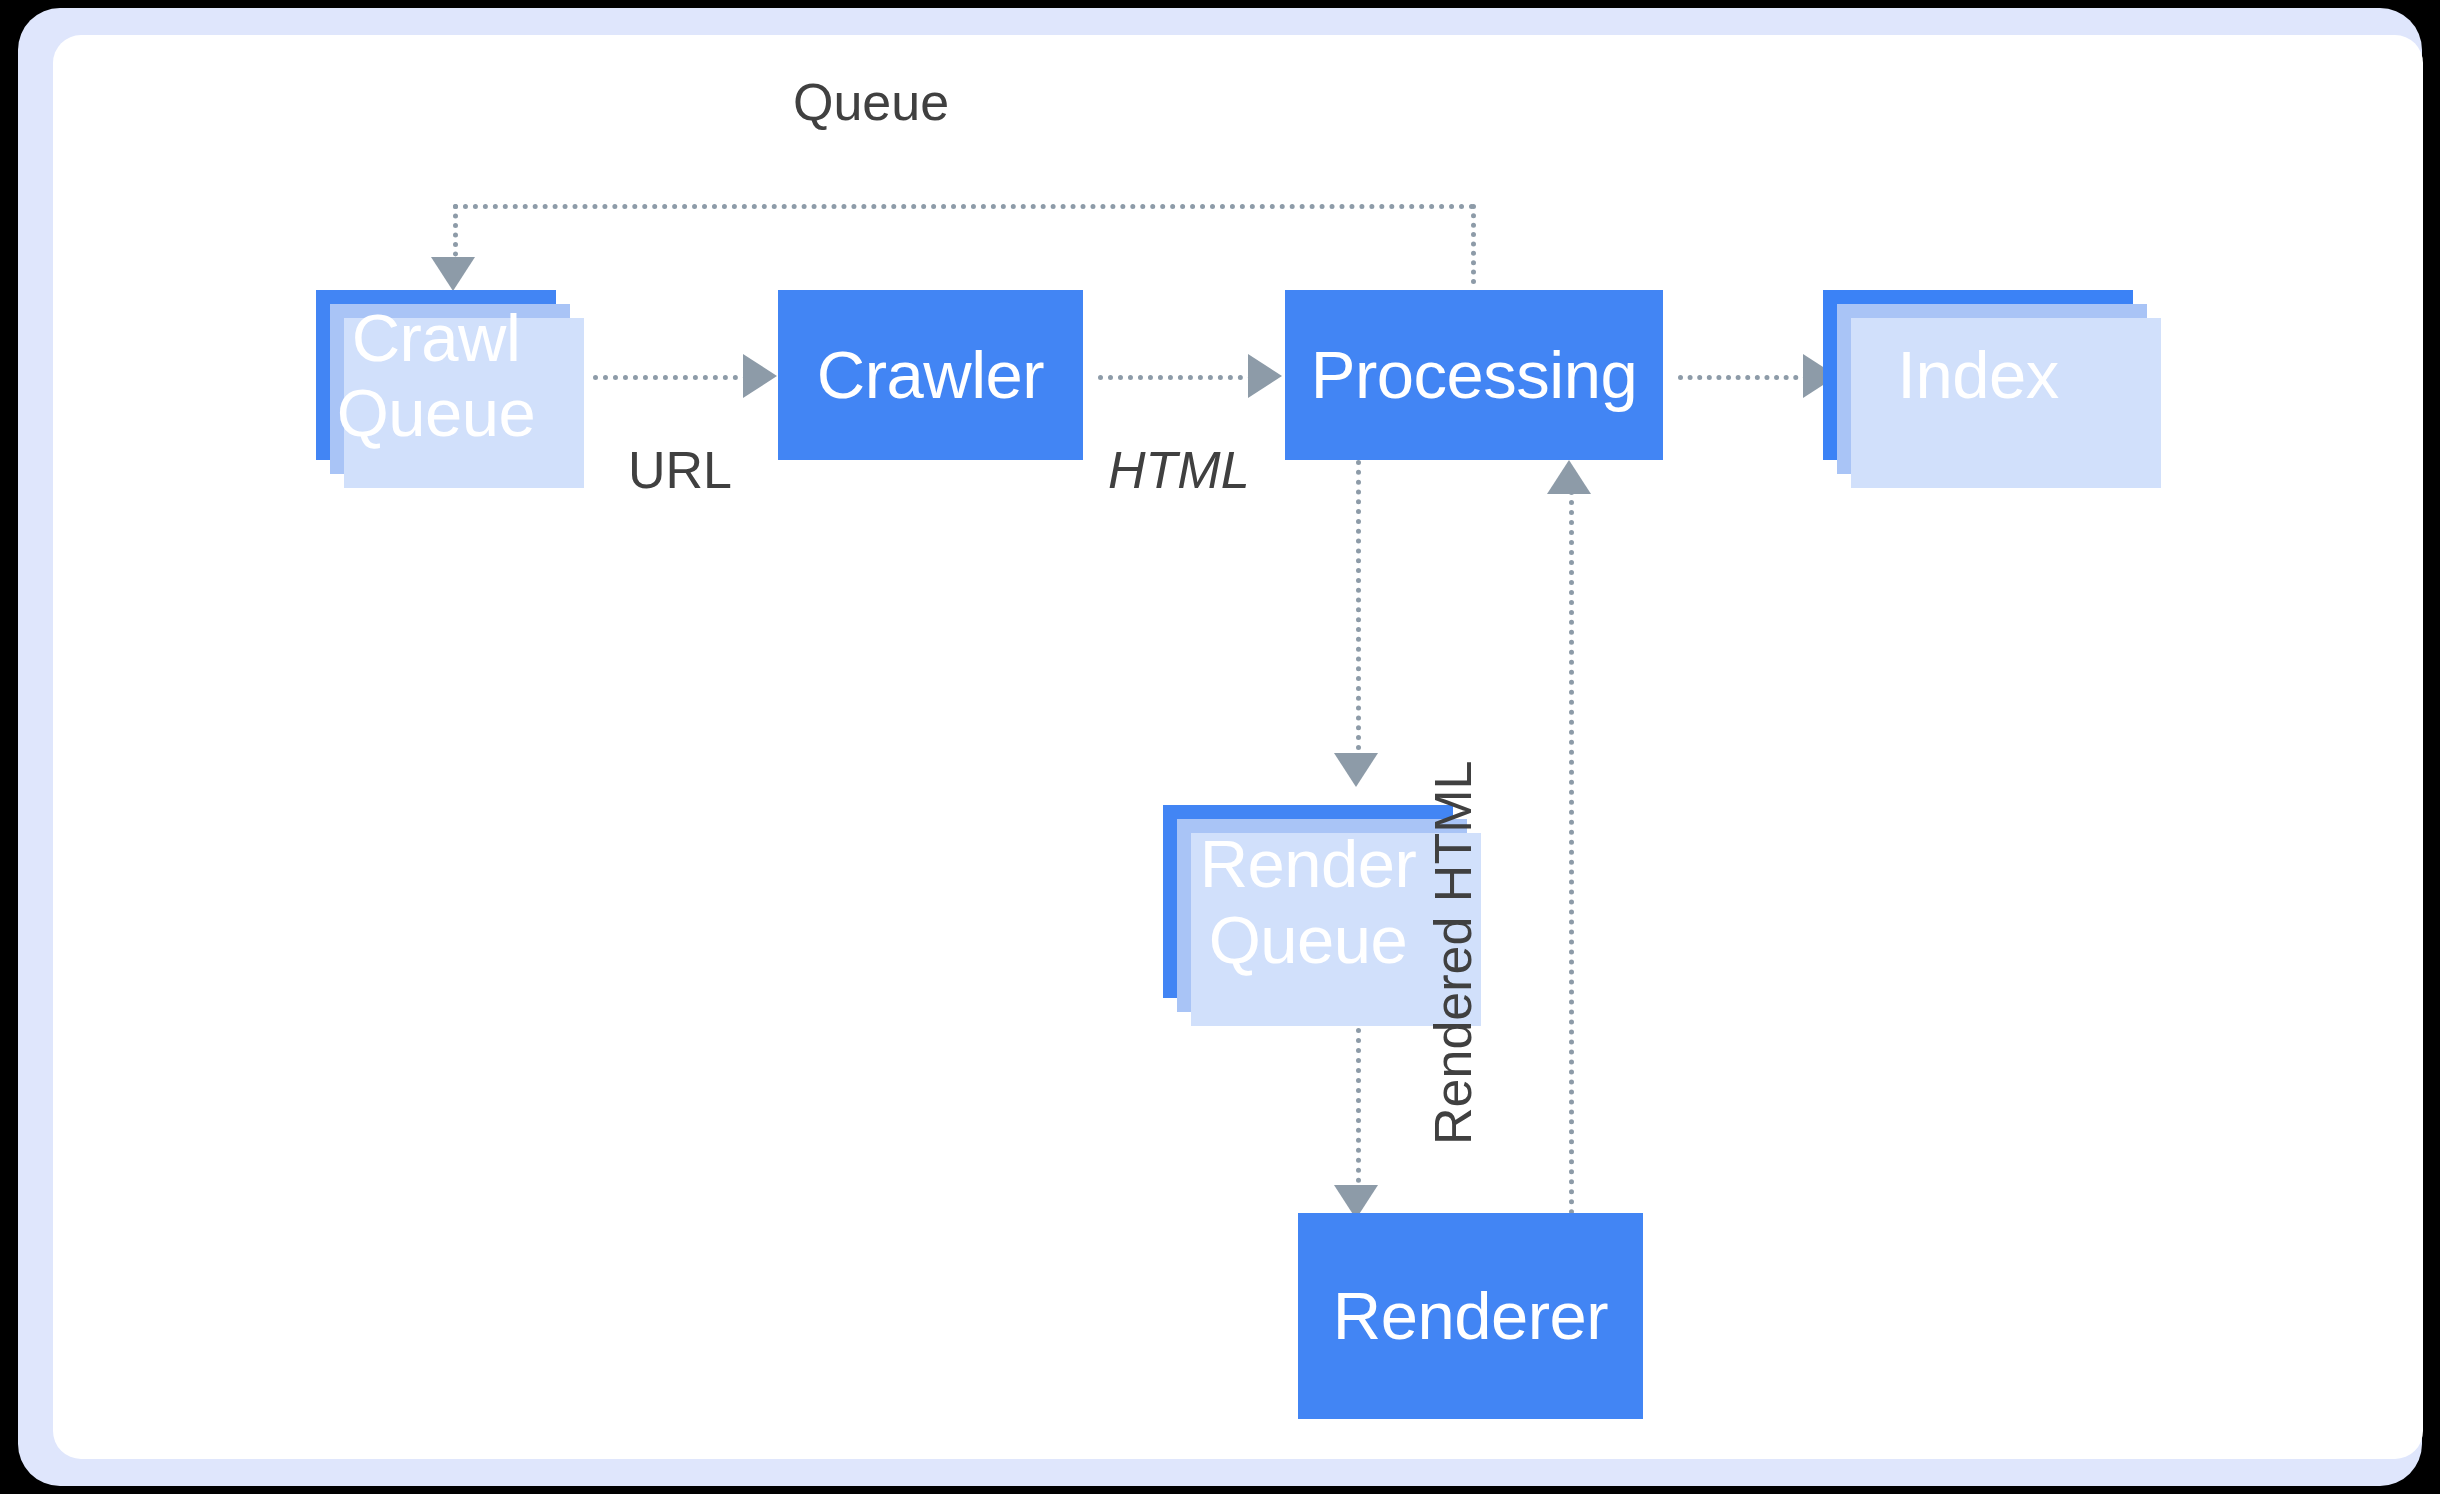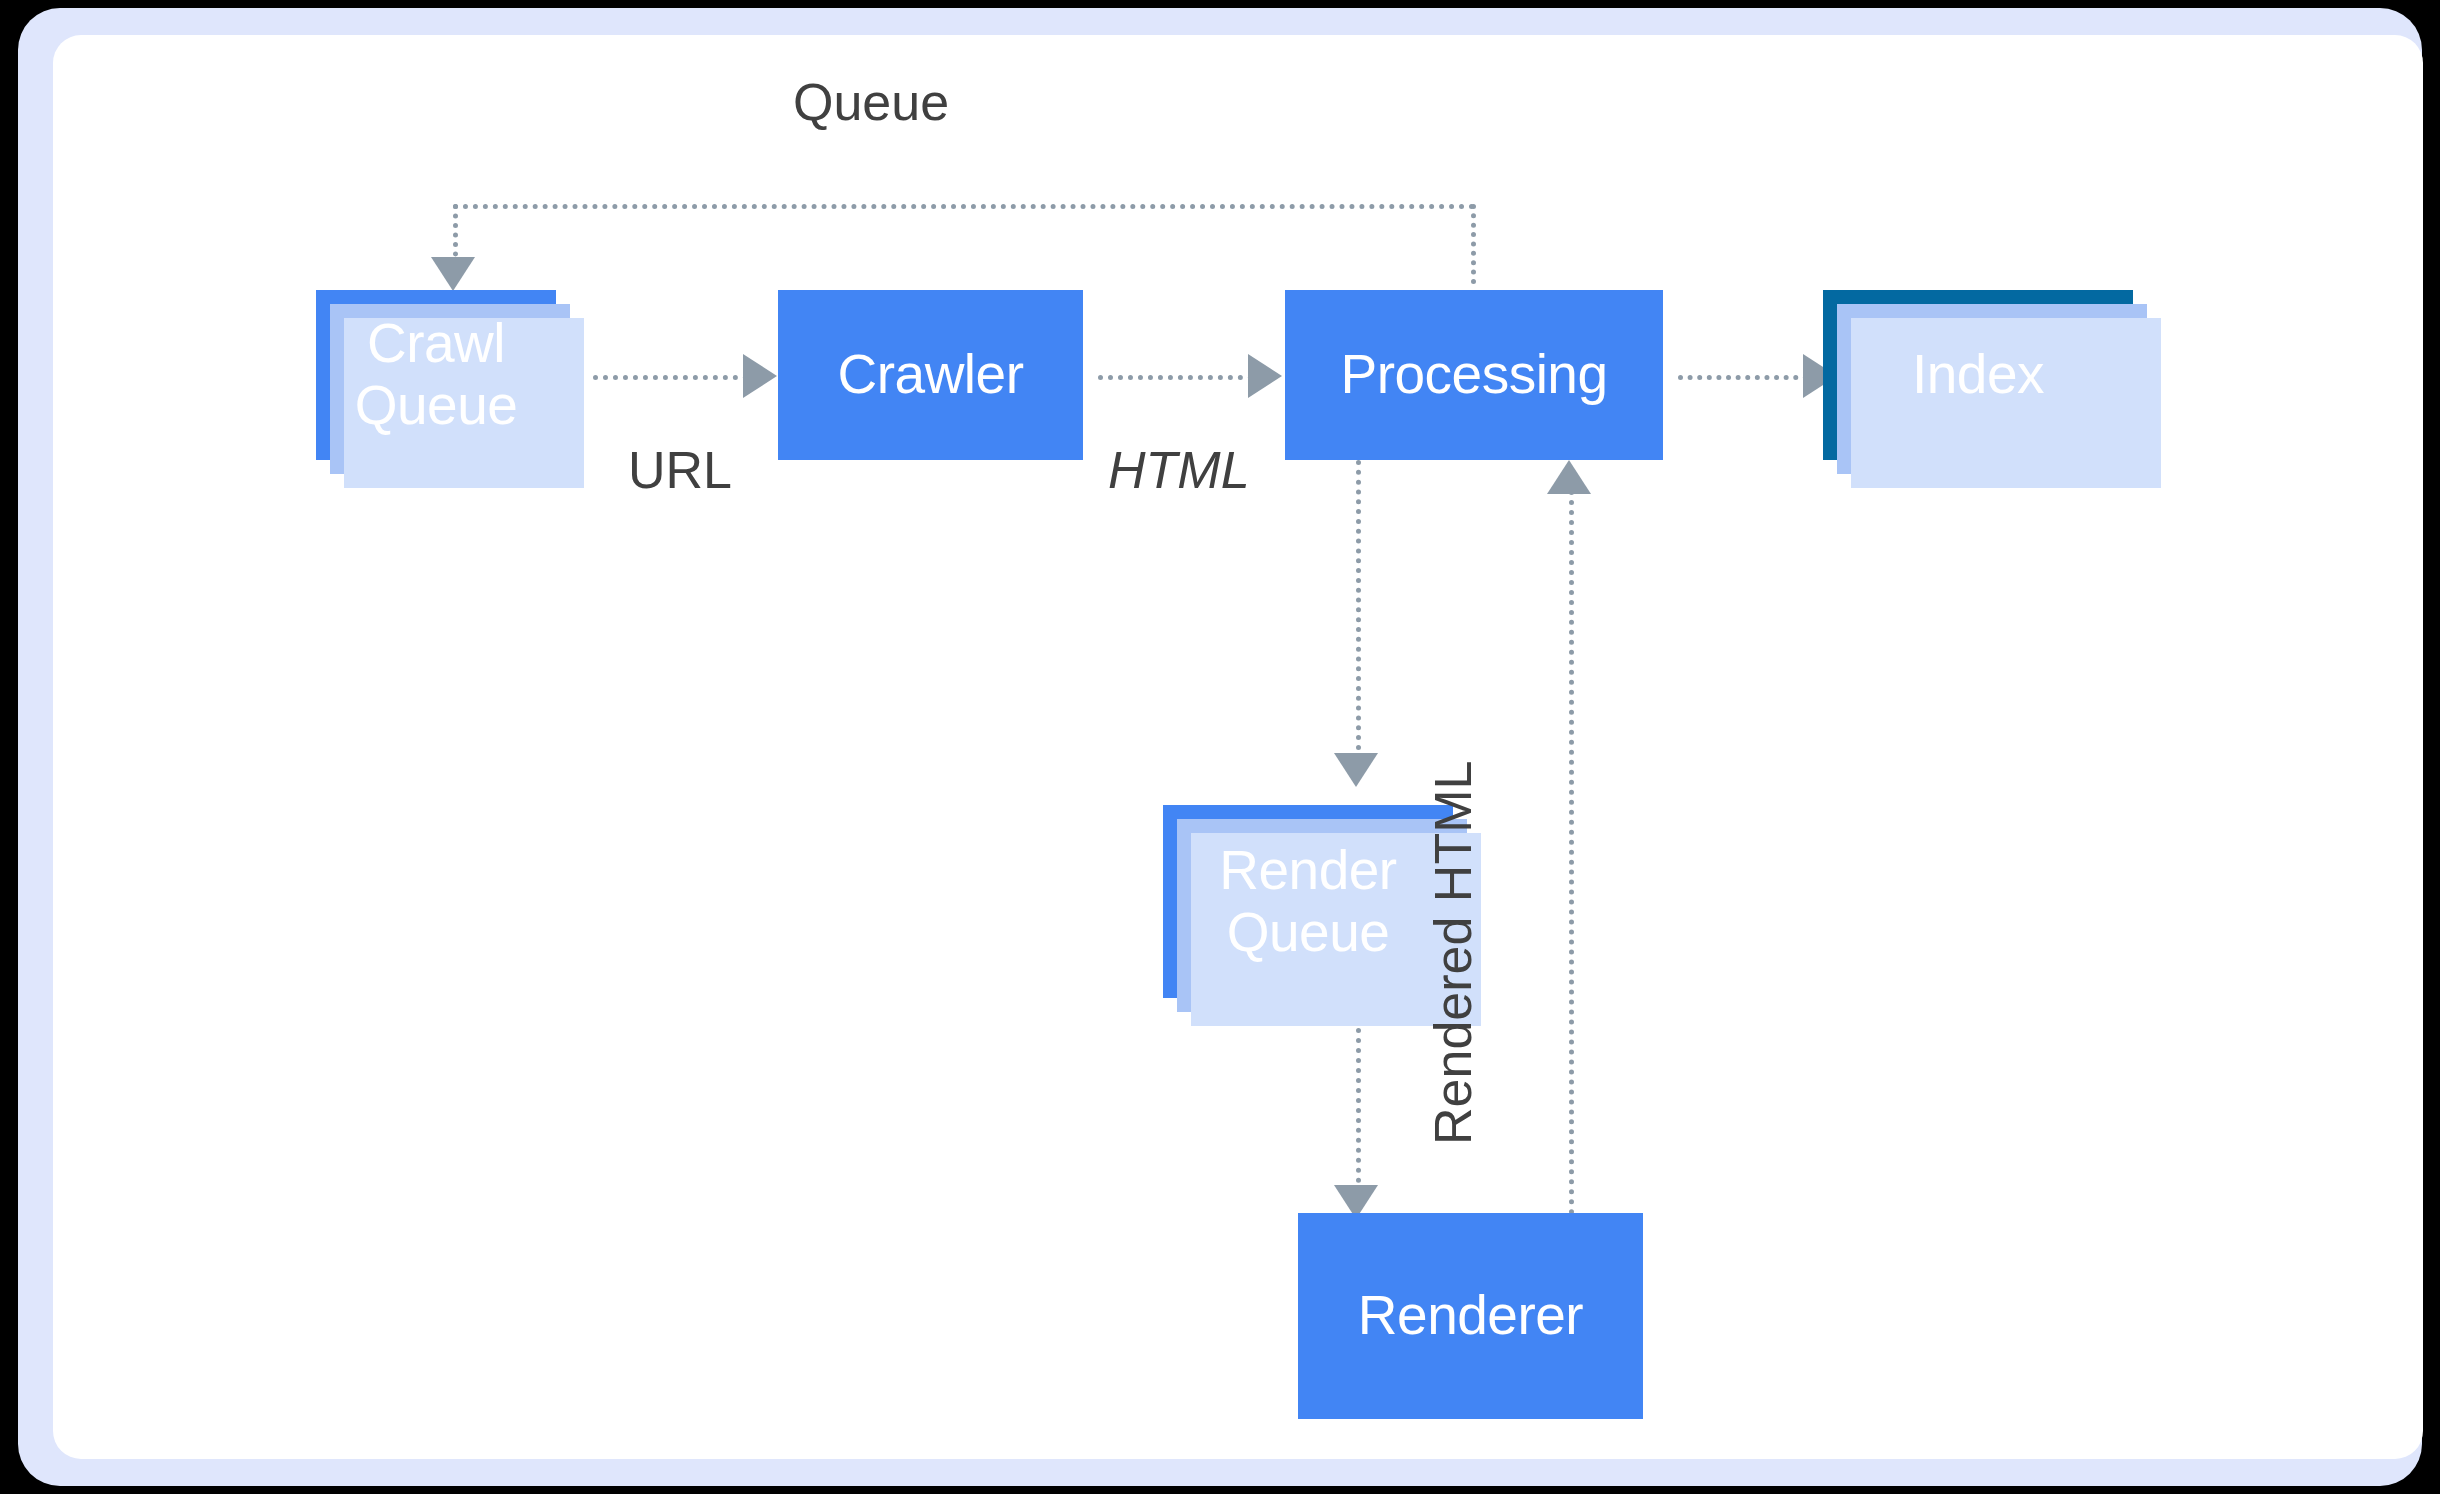--- a/index.html
+++ b/index.html
@@ -37,21 +37,21 @@
   }
 
   
   .node {
     position: absolute;
     box-sizing: border-box;
     display: flex;
     align-items: center;
     justify-content: center;
     color: #ffffff;
-    font-size: 55px;
+    font-size: 67px;
     line-height: 1.12;
     text-align: center;
     letter-spacing: -0.5px;
     white-space: pre-line;
     z-index: 6;
   }
   
   .stack::before,
   .stack::after {
     content: "";
@@ -146,21 +146,21 @@
     <div class="vline" style="left:1516px; top:455px; height:725px;"></div>
     <div class="arrow arrow-up" style="left:1494px; top:425px;"></div>
 
     <div class="node stack" style="left:263px; top:255px; width:240px; height:170px; background:#4285F4;">Crawl
 Queue</div>
 
     <div class="node" style="left:1232px; top:255px; width:378px; height:170px; background:#4285F4;">Processing</div>
 
     <div class="node" style="left:725px; top:255px; width:305px; height:170px; background:#4285F4;">Crawler</div>
 
-    <div class="node stack" style="left:1770px; top:255px; width:310px; height:170px; background:#0369a1;">Index</div>
+    <div class="node stack" style="left:1770px; top:255px; width:310px; height:170px; background:#3b82f6;">Index</div>
 
     <div class="node stack" style="left:1110px; top:770px; width:290px; height:193px; background:#4285F4;">Render
 Queue</div>
 
     <div class="node" style="left:1245px; top:1178px; width:345px; height:206px; background:#4285F4;">Renderer</div>
 
     <div class="elabel" style="left:740px; top:37px;">Queue</div>
 
     <div class="elabel" style="left:575px; top:405px;text-align:right;">URL</div>
 

